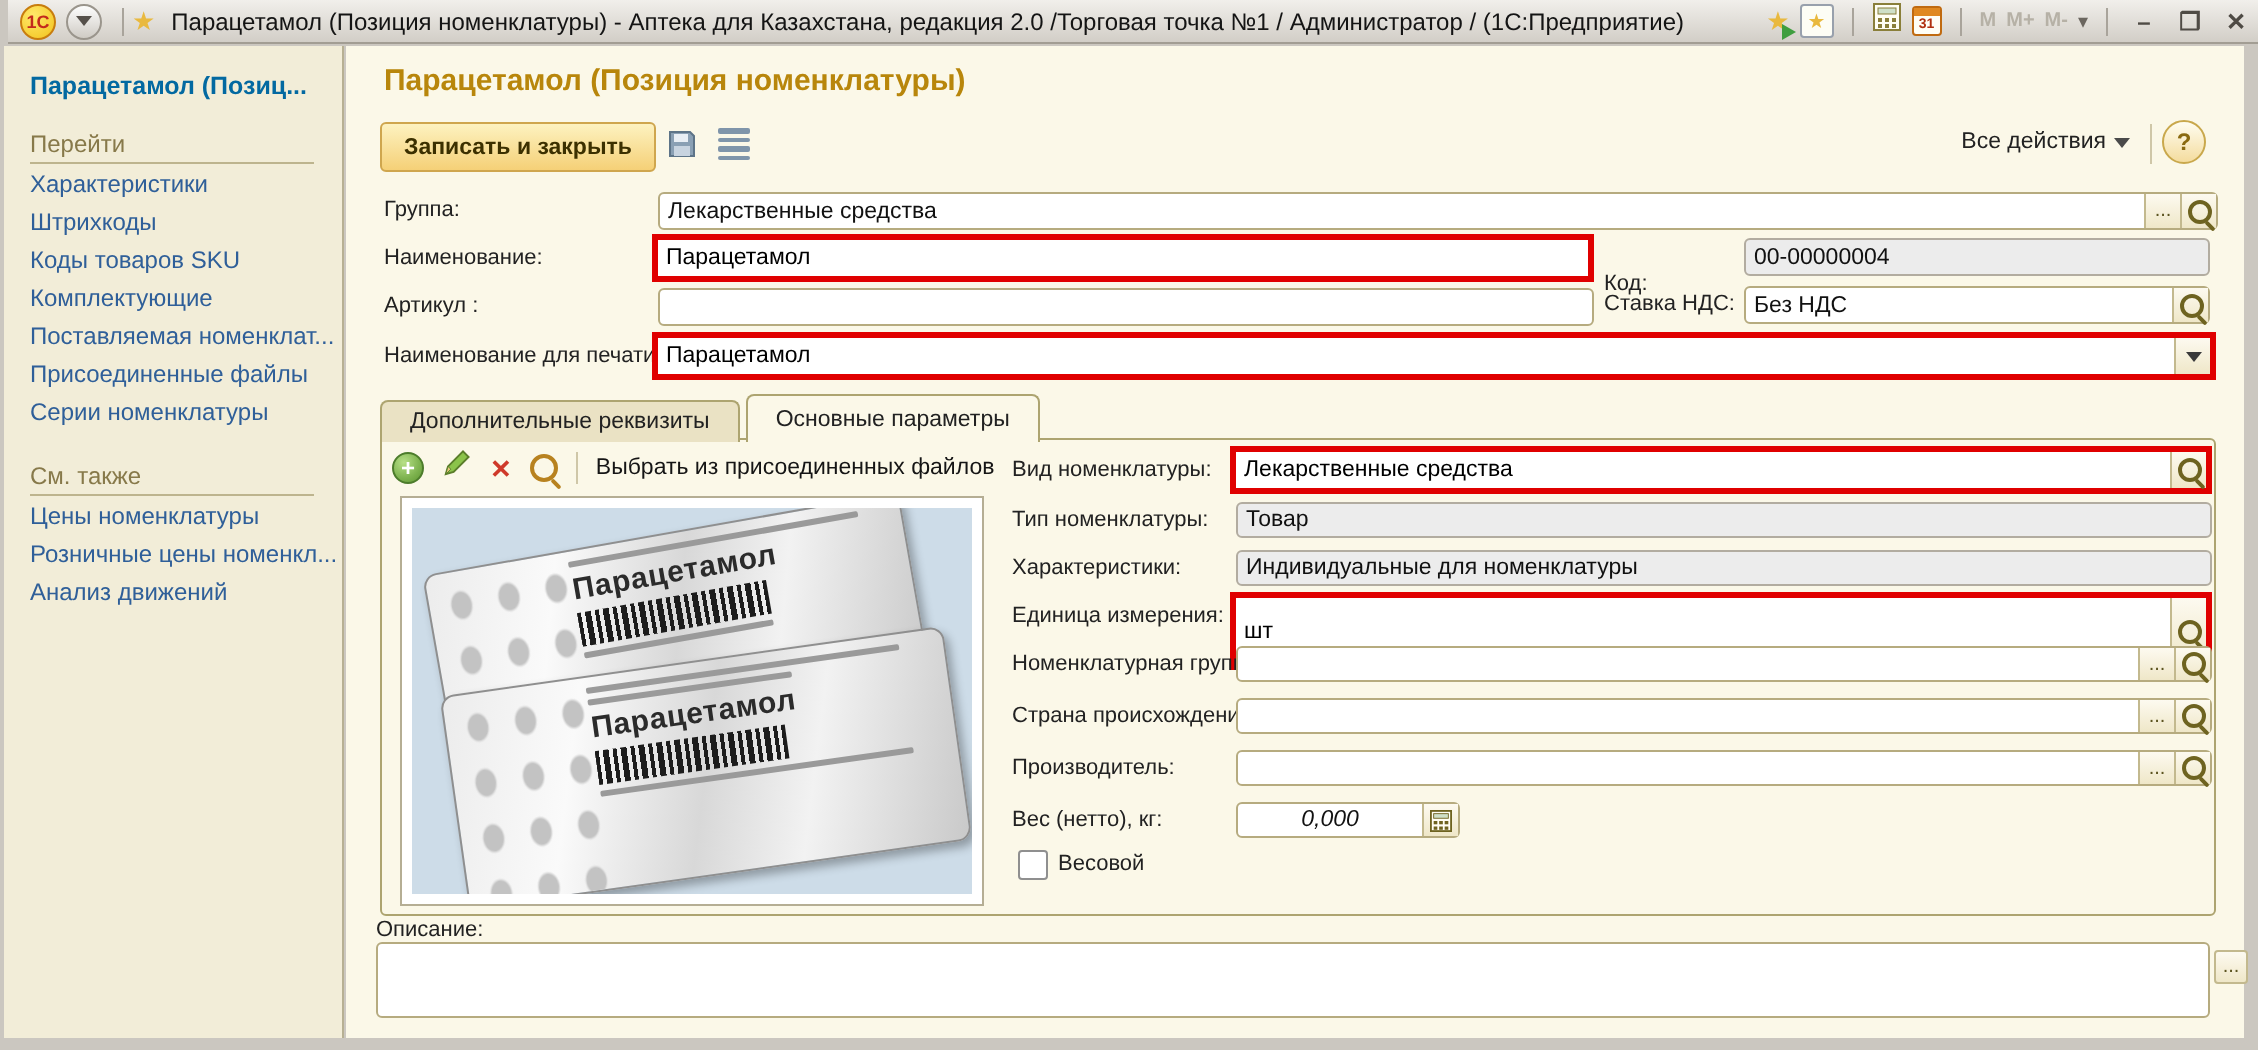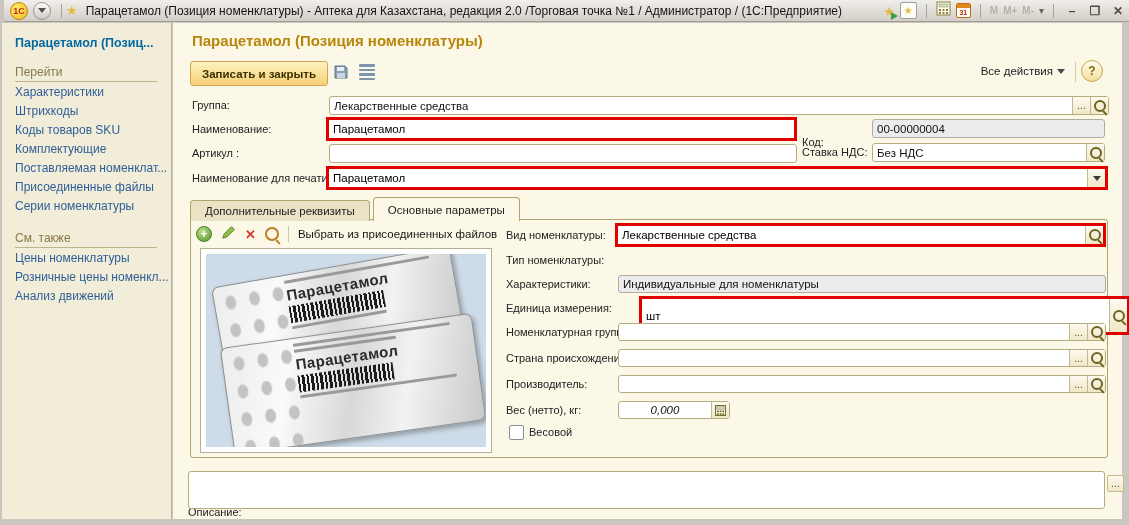--- a/index.html
+++ b/index.html
@@ -299,28 +299,31 @@
 
       <div class="plabel" style="left:315px;top:9px;">Вид номенклатуры:</div>
       <div class="redwrap" style="left:424px;top:3px;width:491px;height:24px;">
         <span class="ifld">Лекарственные средства</span>
         <span class="fbtn">
             <span class="mag"></span>
           </span>
       </div>
 
       <div class="plabel" style="left:315px;top:34px;">Тип номенклатуры:</div>
+      <div class="fld ro" style="left:427px;top:31px;width:488px;height:18px;">
+        <span class="val">Товар</span>
+      </div>
 
       <div class="plabel" style="left:315px;top:58px;">Характеристики:</div>
       <div class="fld ro" style="left:427px;top:55px;width:488px;height:18px;">
         <span class="val">Индивидуальные для номенклатуры</span>
       </div>
 
       <div class="plabel" style="left:315px;top:82px;">Единица измерения:</div>
-      <div class="redwrap" style="left:448px;top:76px;width:491px;height:39px;">
+      <div class="redwrap" style="left:424px;top:76px;width:491px;height:39px;">
         <span class="ifld">шт</span>
         <span class="fbtn">
             <span class="mag"></span>
           </span>
       </div>
 
       <div class="plabel" style="left:315px;top:106px;">Номенклатурная группа:</div>
       <div class="fld" style="left:427px;top:103px;width:488px;height:18px;">
         <span class="val"></span>
         <span class="fbtn">...</span>
@@ -361,19 +364,19 @@
               <rect x="5" y="9" width="2" height="1.8" fill="#6e6320"></rect>
               <rect x="8" y="9" width="2" height="1.8" fill="#6e6320"></rect>
             </svg>
         </span>
       </div>
 
       <div class="checkbox" style="left:318px;top:205px;"></div>
       <div class="plabel" style="left:338px;top:206px;">Весовой</div>
     </div>
 
-    <div class="mlabel" style="left:15px;top:436px;margin-top:47px;">Описание:</div>
+    <div class="mlabel" style="left:15px;top:436px;">Описание:</div>
     <div class="desc-box">
       <span></span>
     </div>
     <div class="desc-btn">...</div>
   </div>
 </div>
 
 </body></html>

